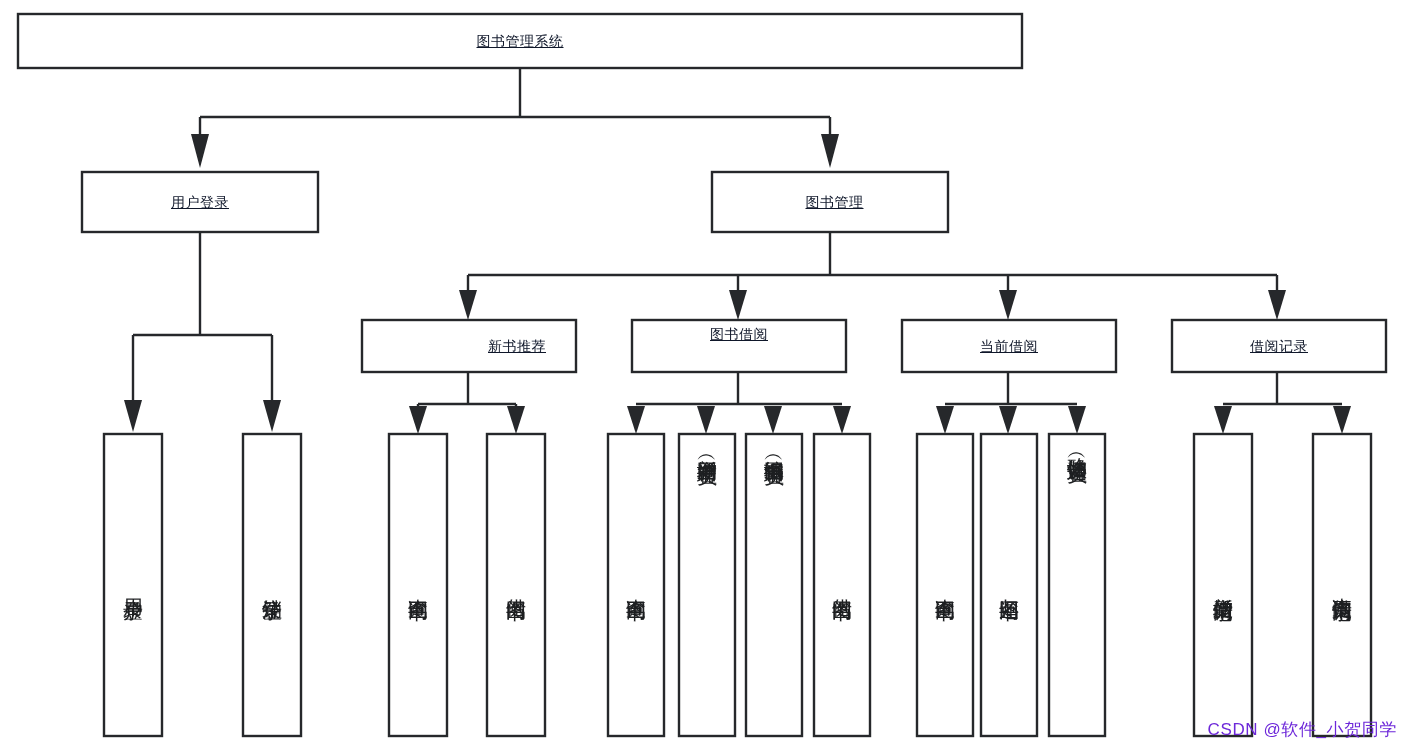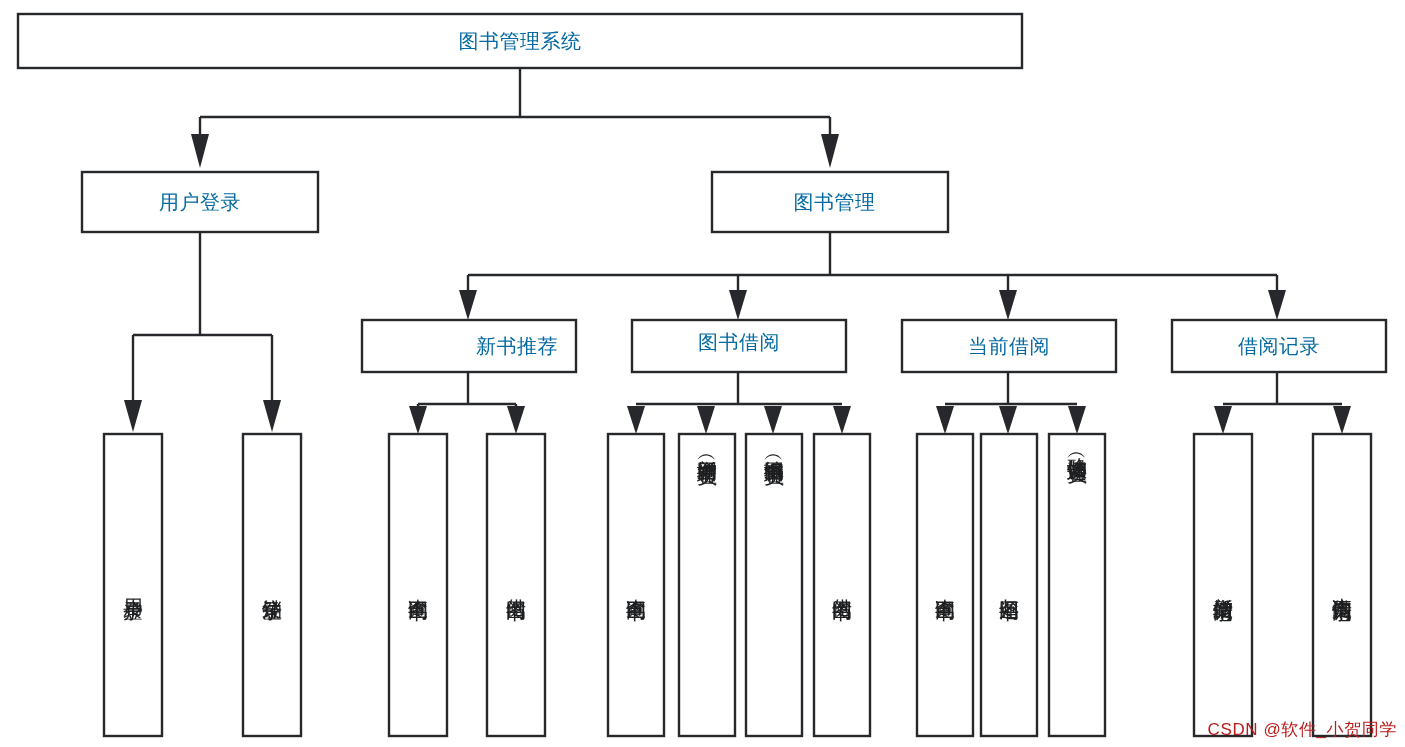--- a/index.html
+++ b/index.html
@@ -37,46 +37,47 @@
   }
   .arrow-head {
     fill: #26282b;
     stroke: none;
   }
   .node-label-h {
     position: absolute;
     display: flex;
     align-items: center;
     justify-content: center;
-    color: #0369a1;
-    font-size: 20px;
+    color: #0f172a;
+    font-size: 14px;
     line-height: 1.15;
     letter-spacing: 0.5px;
     white-space: nowrap;
     pointer-events: none;
+    text-decoration: underline;
   }
   .node-label-v {
     position: absolute;
     display: flex;
     align-items: center;
     justify-content: center;
     color: #1d1f21;
     font-size: 20px;
     line-height: 1.15;
     letter-spacing: 1px;
     writing-mode: vertical-rl;
     text-orientation: upright;
     pointer-events: none;
   }
   .watermark {
     position: absolute;
     right: 8px;
     bottom: 6px;
     font-size: 17px;
-    color: #b91c1c;
+    color: #6d28d9;
     letter-spacing: 0.6px;
     white-space: nowrap;
     margin-top: 48px;
   }
 </style>
 </head>
 <body>
 
 <div id="canvas">
 
@@ -161,21 +162,21 @@
     <rect class="node-box" x="1194" y="434" width="58" height="302"></rect>
     <rect class="node-box" x="1313" y="434" width="58" height="302"></rect>
   </svg>
 
   <div class="node-label-h" style="left:18px; top:14px; width:1004px; height:54px;">图书管理系统</div>
 
   <div class="node-label-h" style="left:82px; top:172px; width:236px; height:60px;">用户登录</div>
   <div class="node-label-h" style="left:712px; top:172px; width:245px; height:60px;">图书管理</div>
 
   <div class="node-label-h" style="left:362px; top:320px; width:214px; height:52px;margin-left:48px;">新书推荐</div>
-  <div class="node-label-h" style="left:632px; top:316px; width:214px; height:52px;">图书借阅</div>
+  <div class="node-label-h" style="left:632px; top:308px; width:214px; height:52px;">图书借阅</div>
   <div class="node-label-h" style="left:902px; top:320px; width:214px; height:52px;">当前借阅</div>
   <div class="node-label-h" style="left:1172px; top:320px; width:214px; height:52px;text-align:right;">借阅记录</div>
 
   <div class="node-label-v" style="left:104px; top:434px; width:58px; height:302px;">用户登录</div>
   <div class="node-label-v" style="left:243px; top:434px; width:58px; height:302px;">注销登录</div>
 
   <div class="node-label-v" style="left:389px; top:434px; width:58px; height:302px;">查询图书</div>
   <div class="node-label-v" style="left:487px; top:434px; width:58px; height:302px;">借阅图书</div>
 
   <div class="node-label-v" style="left:608px; top:434px; width:56px; height:302px;">查询图书</div>

